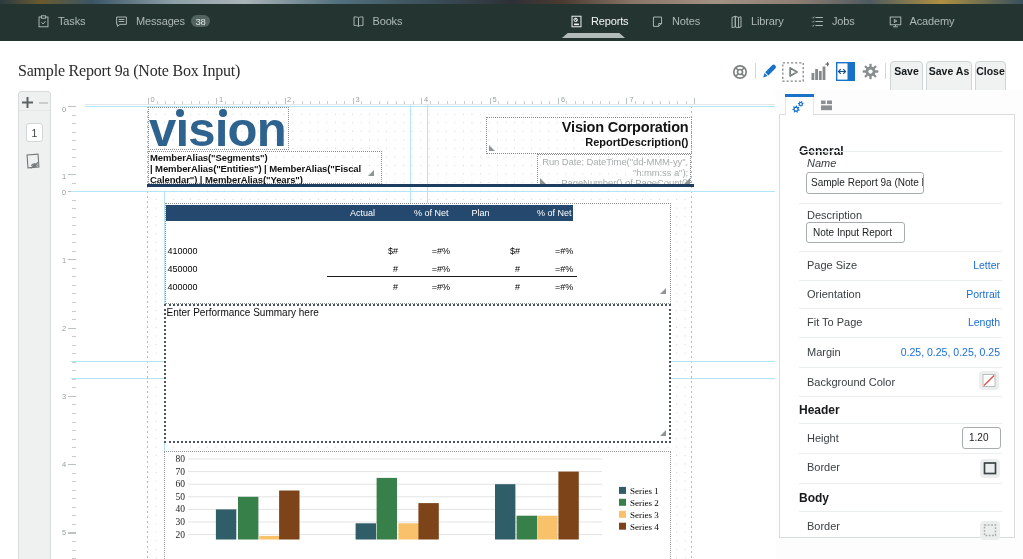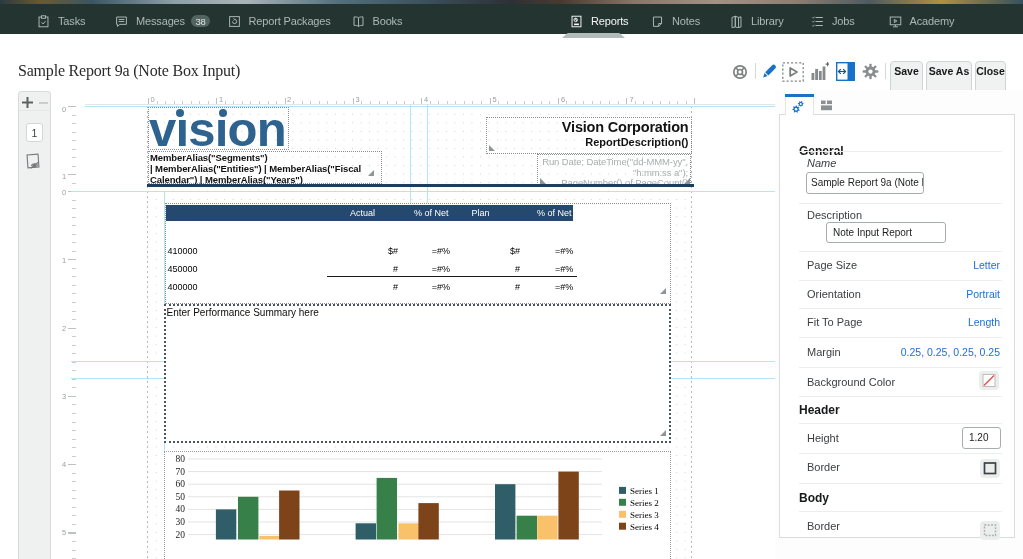--- a/index.html
+++ b/index.html
@@ -6,21 +6,21 @@
   html,body { width:1023px; height:559px; overflow:hidden; background:#fff;
     font-family:"Liberation Sans", sans-serif; }
   .abs { position:absolute; }
   #stage { position:relative; width:1023px; height:559px; }
 
   
   #strip { left:0; top:0; width:1023px; height:4px;
     background:linear-gradient(90deg,#2a3a42 0%,#6a5a2e 4%,#3a5565 9%,#8da0a8 17%,#aab4b8 24%,#52707e 33%,#3a4f5a 42%,#2e3037 50%,#4a3a30 55%,#8a7668 62%,#a39183 70%,#8d7d72 78%,#4e5a60 85%,#b09040 92%,#35505f 100%); }
 
   
-  #nav { left:0; top:4px; width:1023px; height:30px; background:#243431; }
+  #nav { left:0; top:4px; width:1023px; height:37px; background:#243431; }
   .navitem { position:absolute; top:0; height:34px; display:flex; align-items:center;
     color:#adb9b6; font-size:11px; white-space:nowrap; letter-spacing:-0.15px; }
   .navitem svg { margin-right:8px; flex:none; width:13px; height:13px; }
   .navsel { color:#f4f7f6; }
   #trap { position:absolute; left:562px; top:33px; width:63px; height:5px;
     background:#b2bbb9; clip-path:polygon(9% 0,91% 0,100% 100%,0 100%); }
   .badge { background:#57676433; color:#dde5e3; background:#536360; border-radius:7px; font-size:9.5px;
     padding:0.5px 4.5px; margin-left:6px; }
 
   
@@ -71,27 +71,20 @@
           <rect x="5.5" y="1" width="5" height="3" fill="#20302d"></rect>
           <path d="M5.5 9l2 2 3-3.5"></path>
         </svg>
       Tasks</div>
     <div class="navitem" style="left:115px;">
       <svg width="15" height="15" viewBox="0 0 16 16" fill="none" stroke="#adb9b6" stroke-width="1.2">
           <path d="M2 2.5h12v9H6l-3 2.5v-2.5H2z"></path>
           <path d="M4.5 5.5h7M4.5 8h7"></path>
         </svg>
       Messages<span class="badge">38</span></div>
-    <div class="navitem" style="left:227.5px;">
-      <svg width="15" height="15" viewBox="0 0 16 16" fill="none" stroke="#adb9b6" stroke-width="1.2">
-          <rect x="2" y="2" width="12" height="12"></rect>
-          <path d="M5.5 8a2.6 2.6 0 1 0 2.6-2.6"></path>
-          <path d="M6.6 3.7l1.6 1.7-1.7 1.6" stroke-width="1"></path>
-        </svg>
-      Report Packages</div>
     <div class="navitem" style="left:351.5px;">
       <svg width="15" height="15" viewBox="0 0 16 16" fill="none" stroke="#adb9b6" stroke-width="1.2">
           <path d="M8 3.5C6.8 2.5 4.8 2.2 2.5 2.4v10.5c2.3-.2 4.3.1 5.5 1.1 1.2-1 3.2-1.3 5.5-1.1V2.4c-2.3-.2-4.3.1-5.5 1.1z"></path>
           <path d="M8 3.5v10.5"></path>
         </svg>
       Books</div>
     <div class="navitem navsel" style="left:570px;">
       <svg width="15" height="15" viewBox="0 0 16 16" fill="none" stroke="#f4f7f6" stroke-width="1.2">
           <rect x="2.5" y="1.5" width="11" height="13"></rect>
           <circle cx="7" cy="6" r="2.1"></circle>
@@ -357,21 +350,21 @@
       <rect x="6" y="0.5" width="5" height="3.6"></rect>
       <rect x="0" y="5.4" width="11" height="4.8"></rect>
     </svg>
 
   <div class="pheading" style="top:144px;">General</div>
   <div class="pdiv" style="top:151px;"></div>
   <div class="plabel" style="top:157px;font-style:italic;">Name</div>
   <div class="pinput" style="left:806px; top:172px; width:118px; height:22px; line-height:20px; padding-left:4px; white-space:nowrap; overflow:hidden;">Sample Report 9a (Note Bo</div>
   <div class="pdiv" style="top:203px;"></div>
   <div class="plabel" style="top:209px;">Description</div>
-  <div class="pinput" style="left:806px; top:222px; width:120px; height:21px; line-height:19px; padding-left:6px;margin-left:20px;">Note Input Report</div>
+  <div class="pinput" style="left:806px; top:222px; width:99px; height:21px; line-height:19px; padding-left:6px;">Note Input Report</div>
   <div class="pdiv" style="top:251px;"></div>
   <div class="plabel" style="top:259px;">Page Size</div>
   <div class="pvalue" style="top:259px;">Letter</div>
   <div class="pdiv" style="top:280px;"></div>
   <div class="plabel" style="top:288px;">Orientation</div>
   <div class="pvalue" style="top:288px;">Portrait</div>
   <div class="pdiv" style="top:308px;"></div>
   <div class="plabel" style="top:316px;">Fit To Page</div>
   <div class="pvalue" style="top:316px;">Length</div>
   <div class="pdiv" style="top:337px;"></div>

